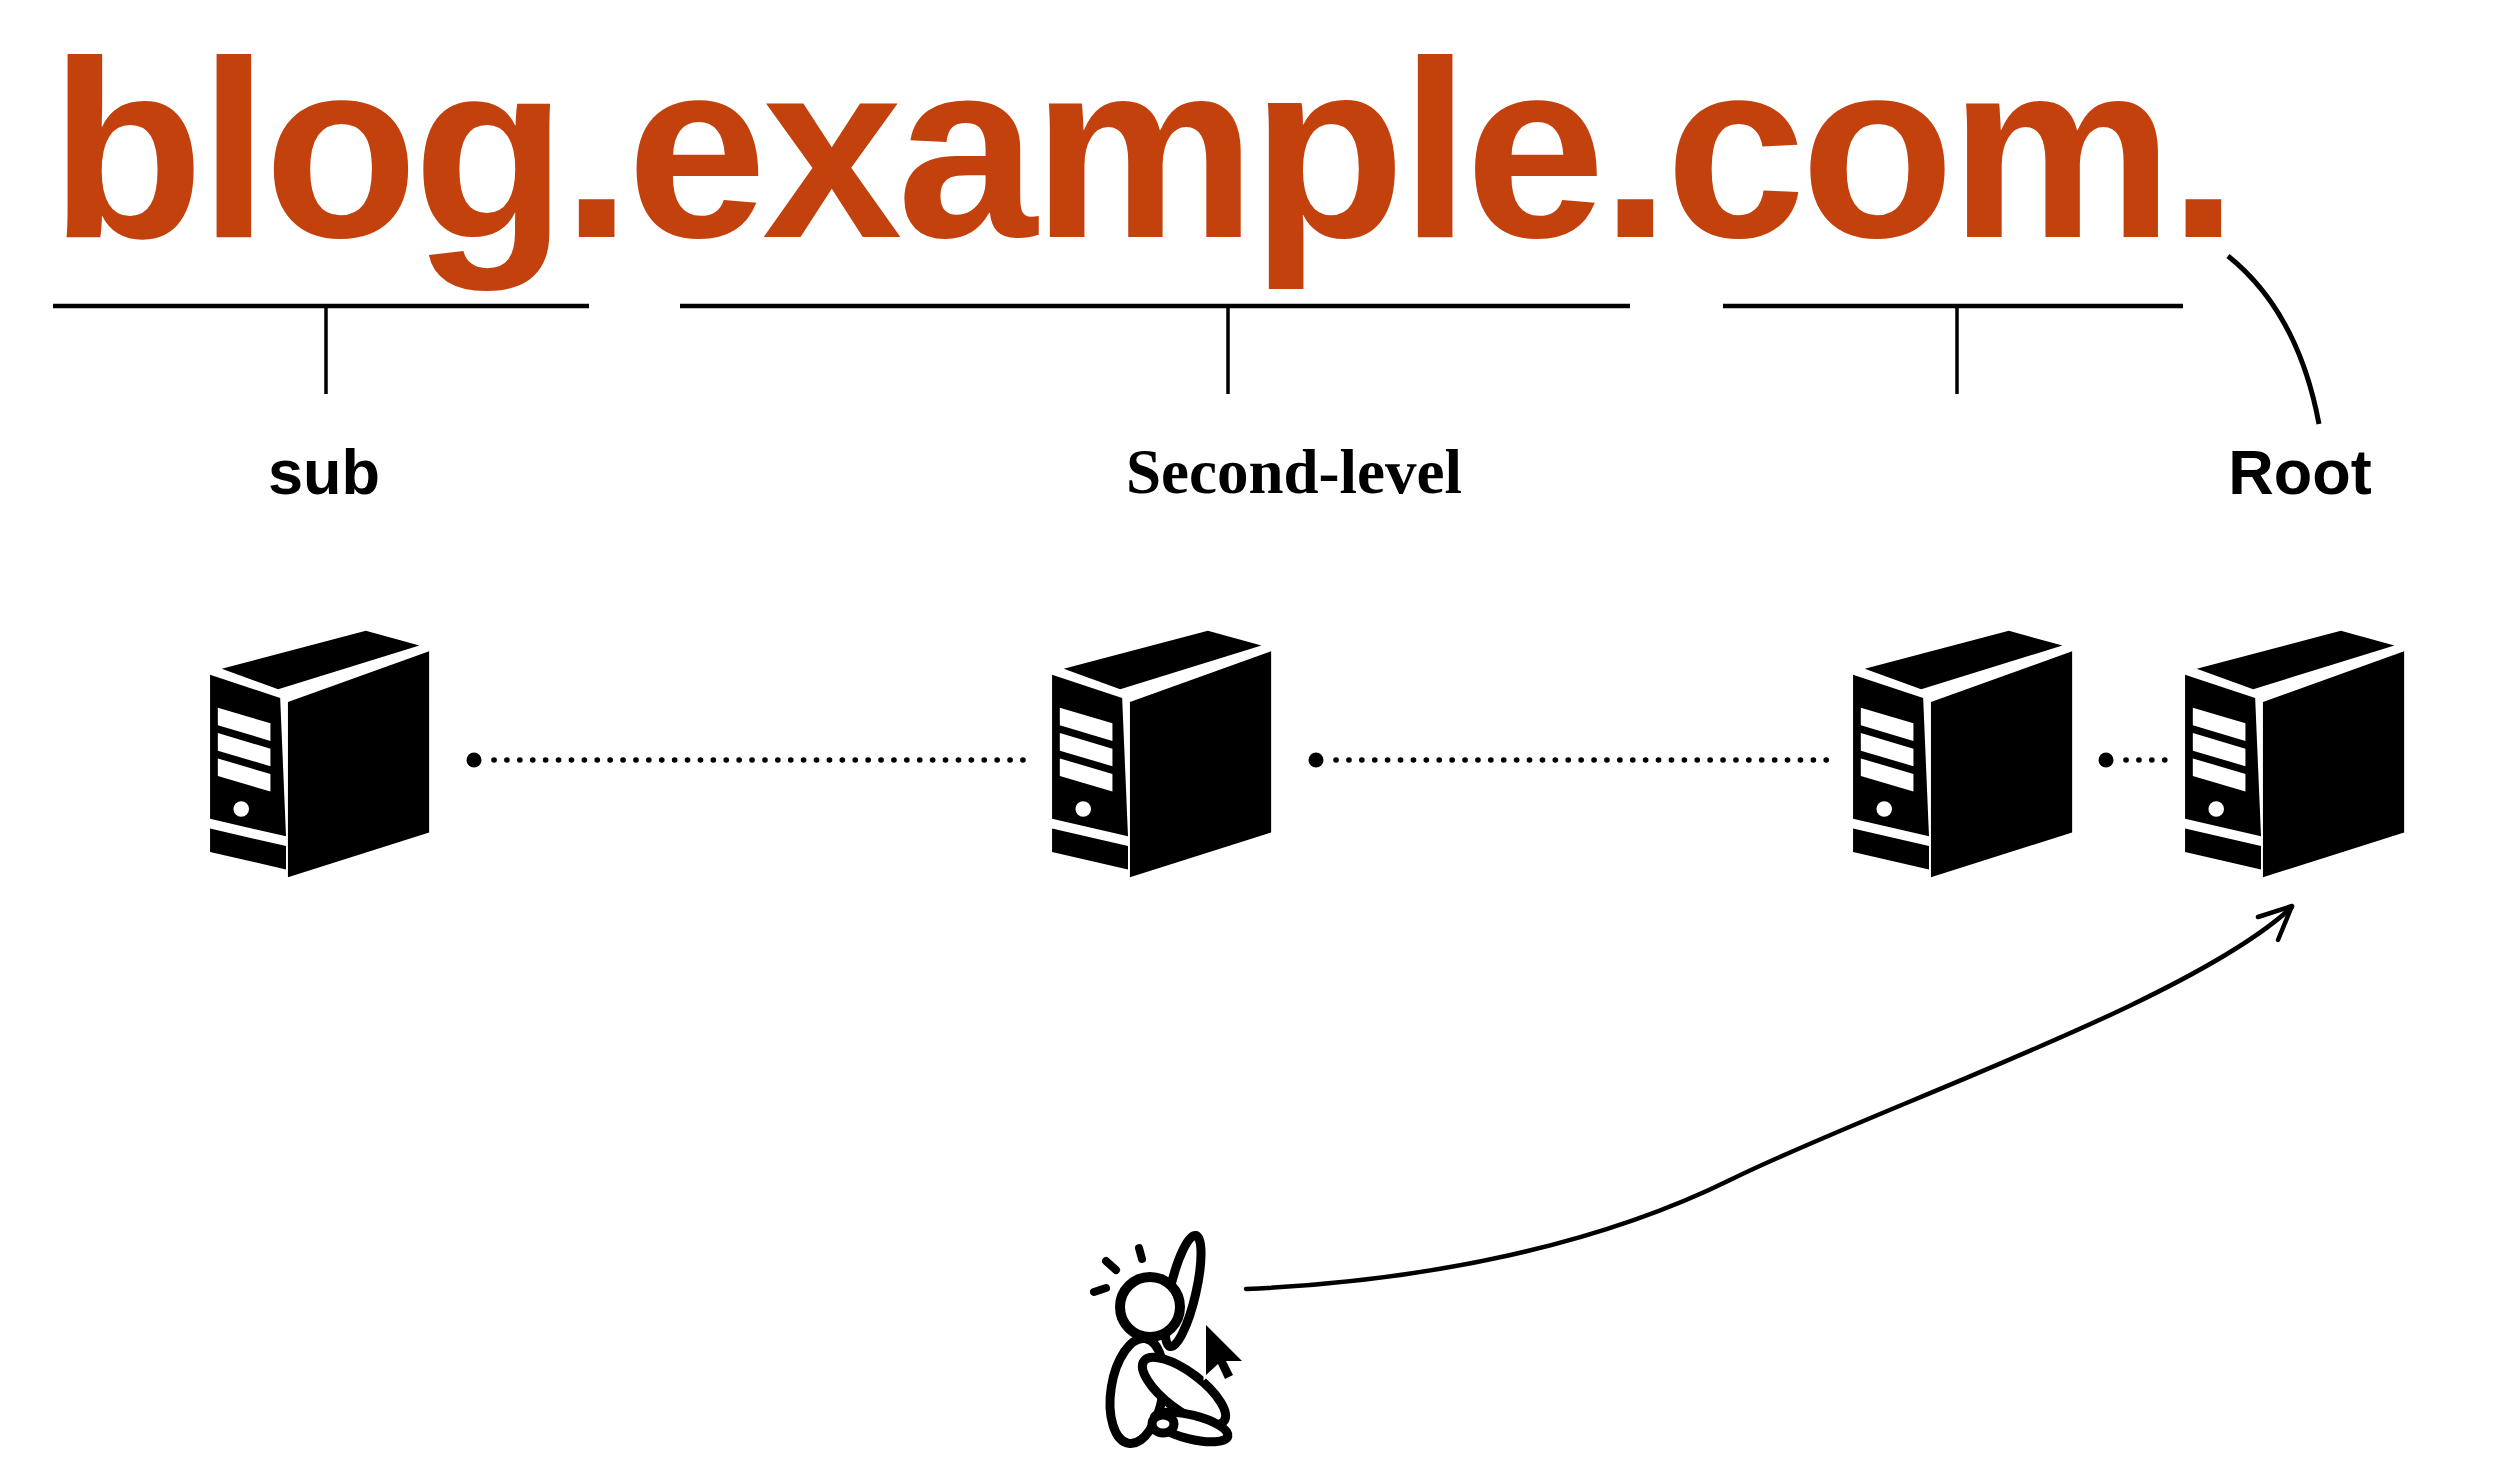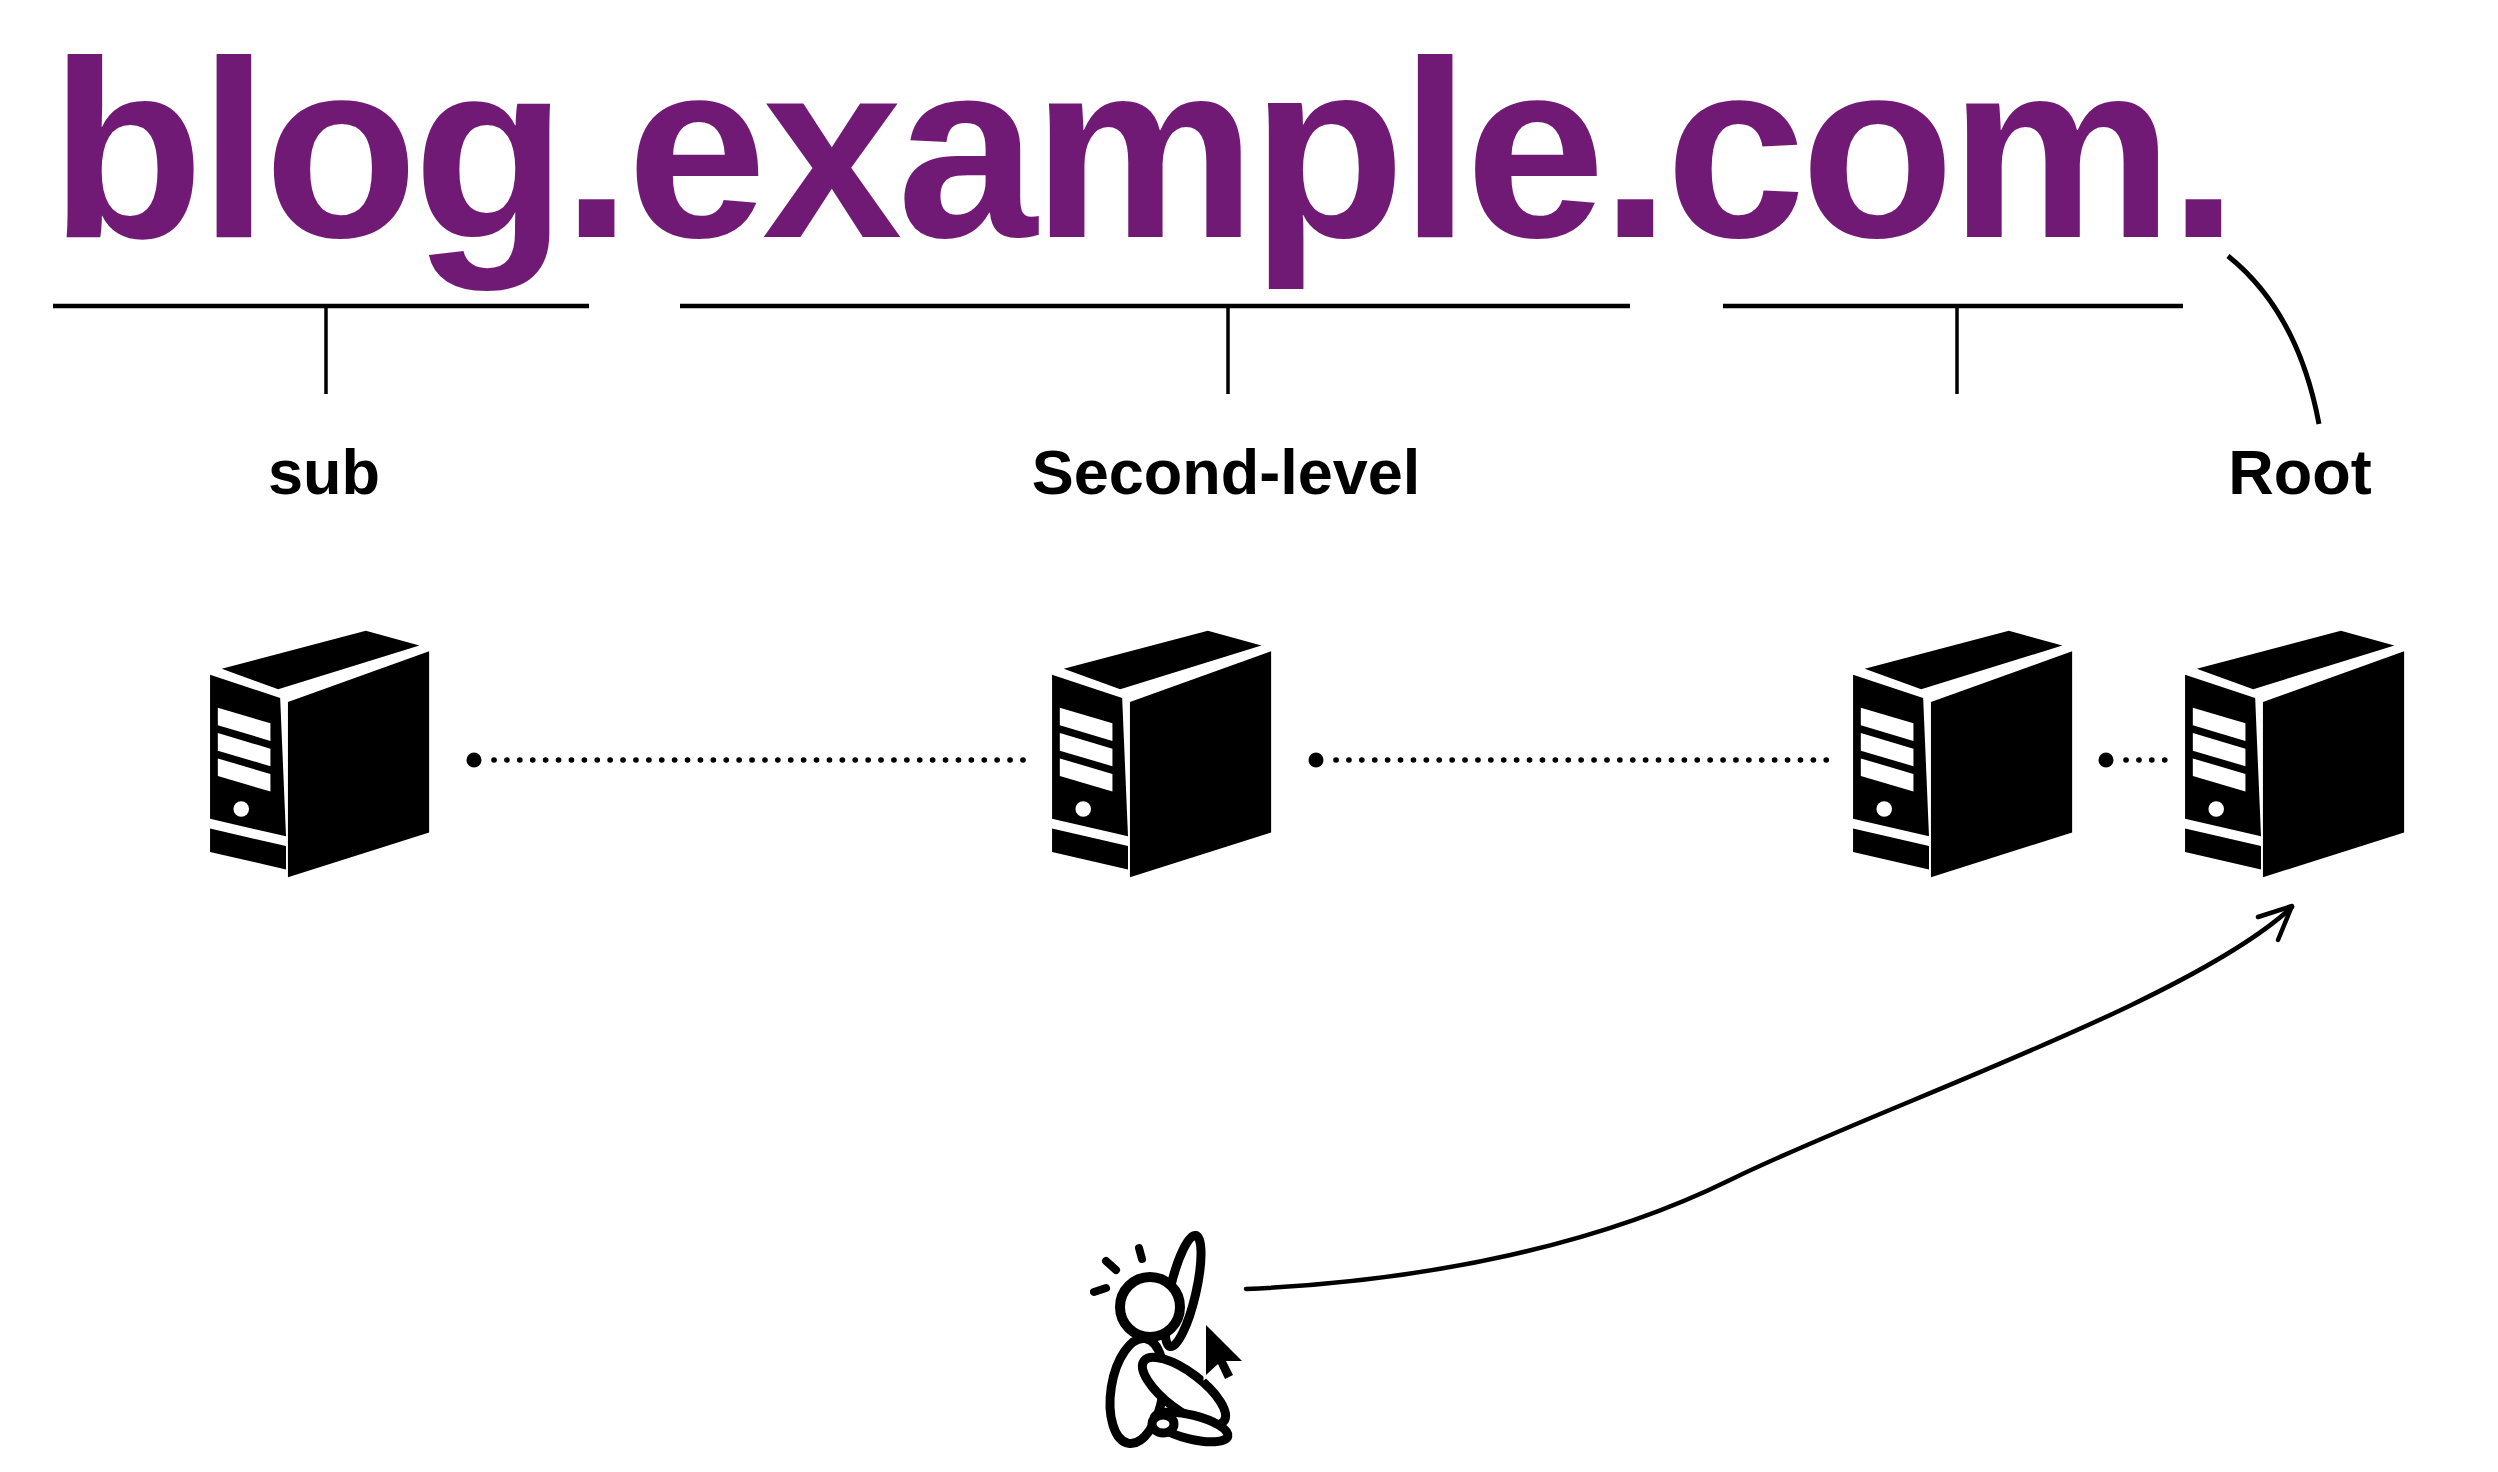--- a/index.html
+++ b/index.html
@@ -12,34 +12,34 @@
     color:#000;
   }
   .domain-title{
     position:absolute;
     left:50px;top:24px;
     font-size:252px;
     font-weight:bold;
     letter-spacing:-5px;
     line-height:1;
     white-space:nowrap;
-    color:#701a75;
+    color:#c2410c;
   }
   .seg-label{
     position:absolute;
     top:441px;
     transform:translateX(-50%);
     font-size:63px;
     font-weight:bold;
     line-height:1;
     white-space:nowrap;
     color:#000;
   }
   .lbl-sub{left:324px;}
-  .lbl-second{left:1226px;}
+  .lbl-second{left:1294px;font-family:Liberation Serif, serif;}
   .lbl-top{left:1957px;}
   .lbl-root{left:2300px;}
   .overlay{
     position:absolute;left:0;top:0;width:2498px;height:1472px;
   }
 </style>
 </head>
 <body>
 
 <div class="canvas">

